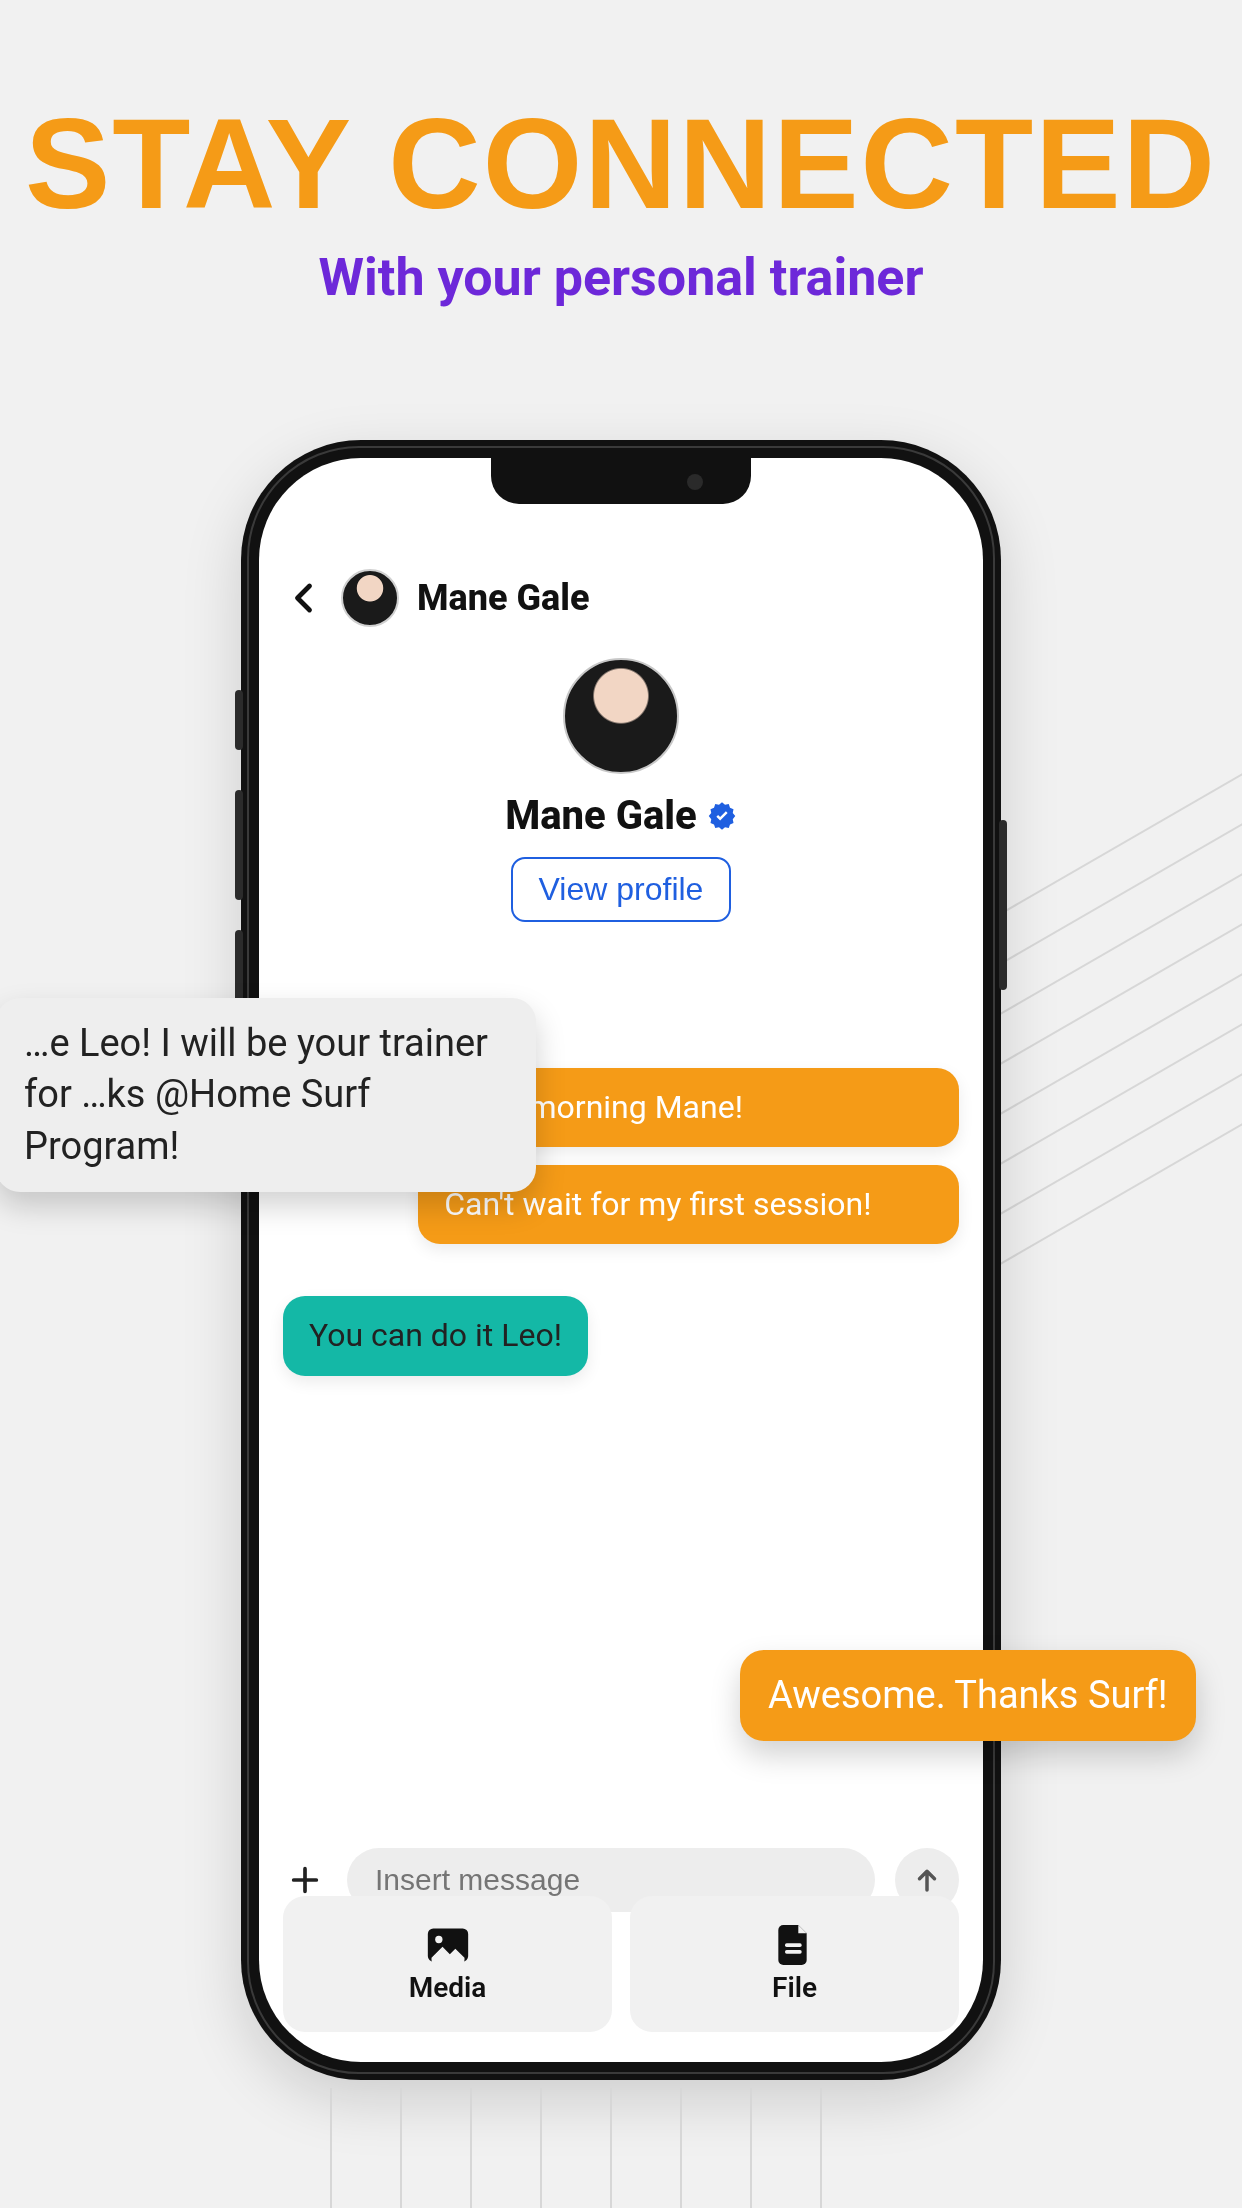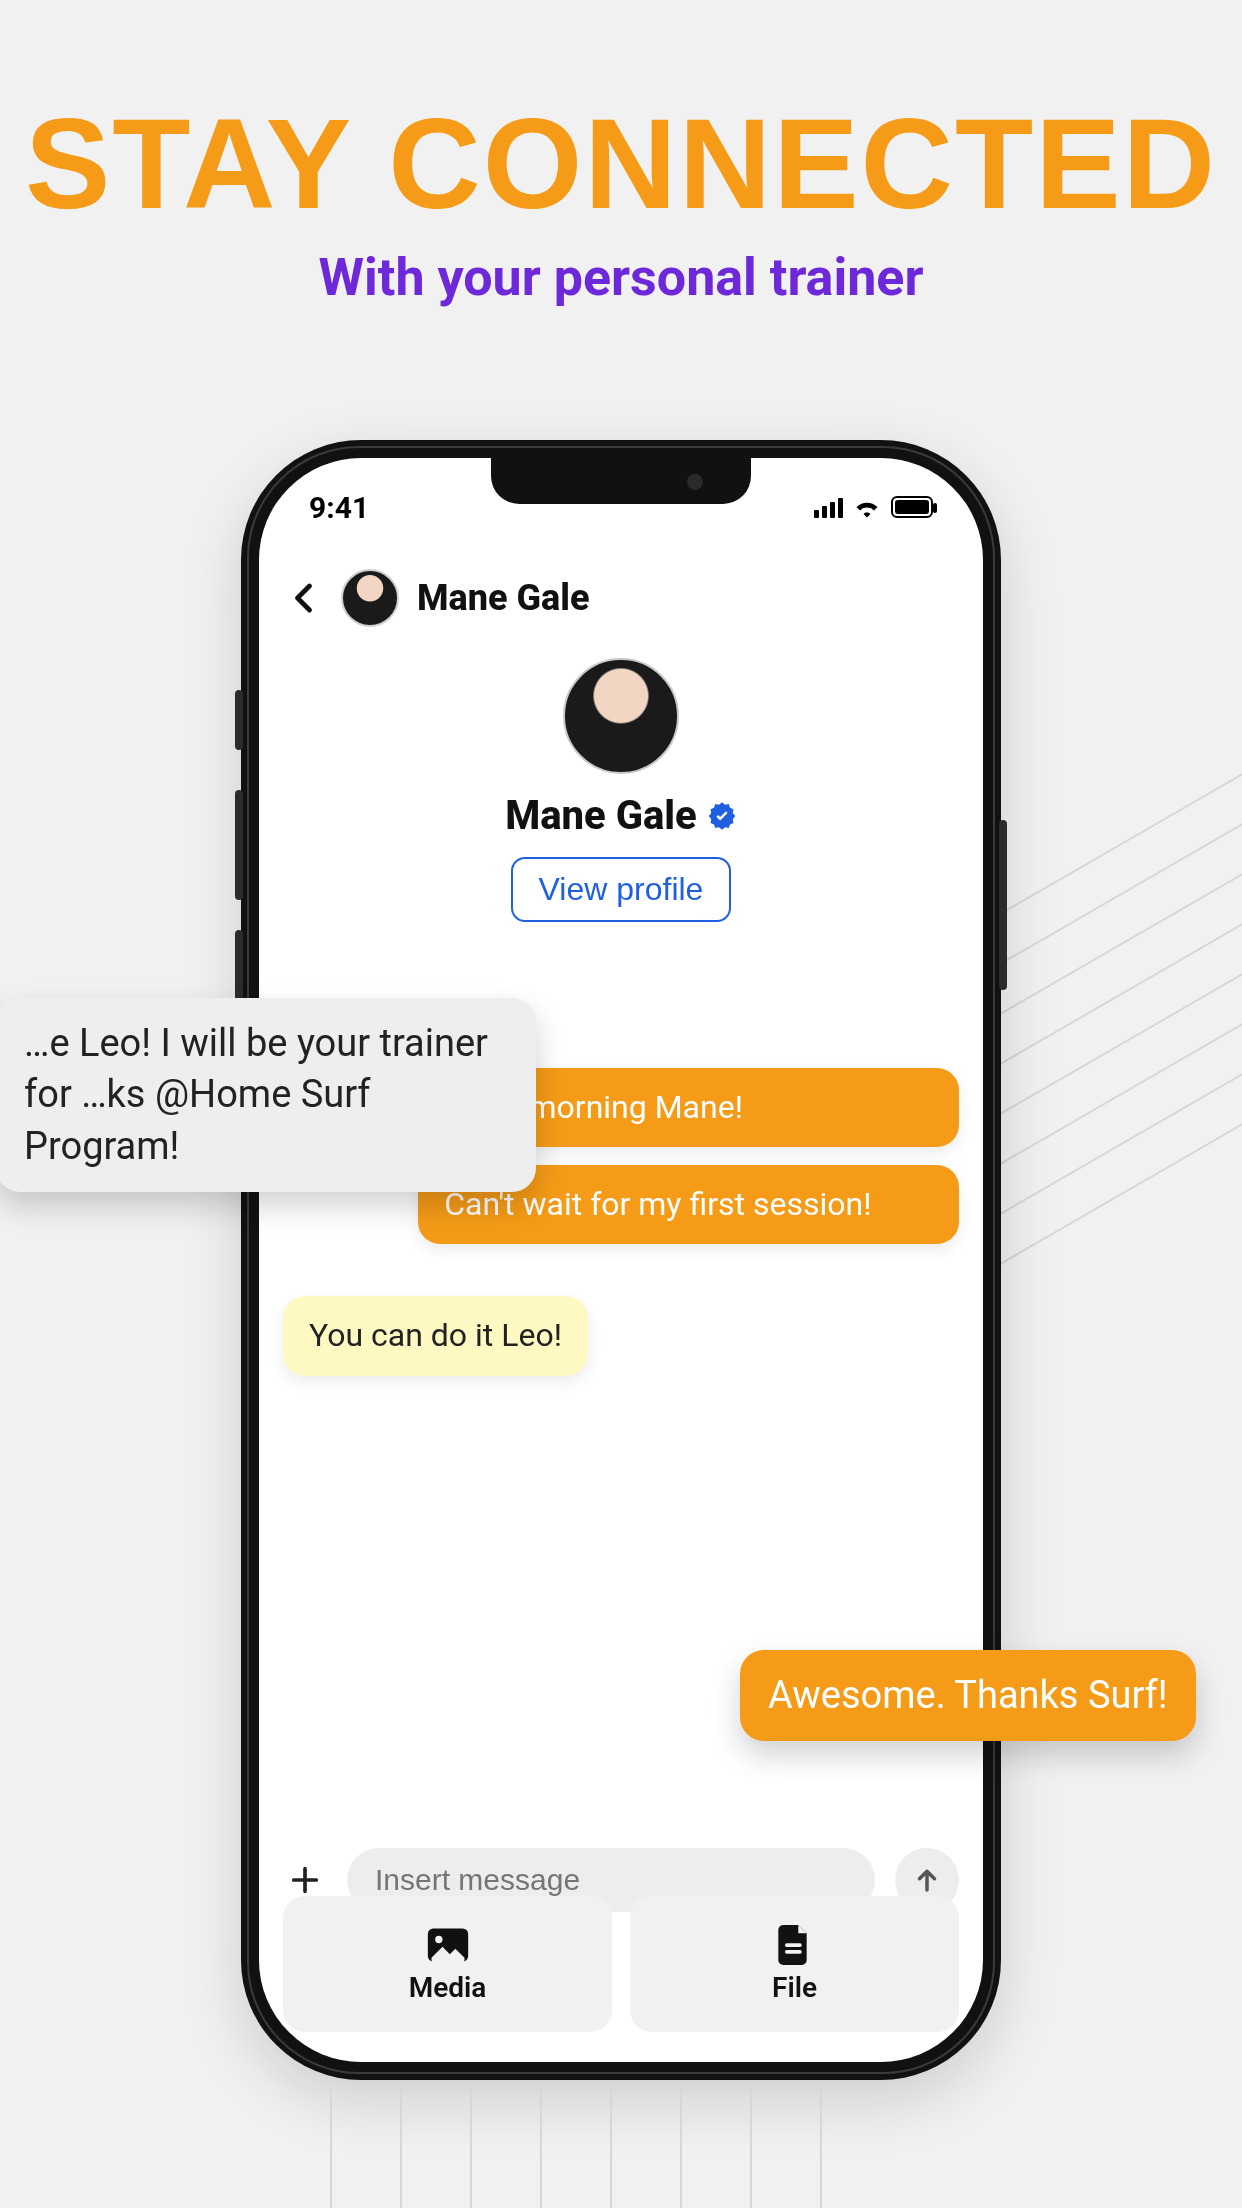--- a/index.html
+++ b/index.html
@@ -192,21 +192,21 @@
   .msgs { position:absolute; top:500px; left:0; right:0; bottom:260px; padding:0 24px;}
   .bubble {
     padding: 18px 26px;
     border-radius: 22px;
     font-size: 32px;
     line-height: 1.35;
     margin-bottom: 18px;
     max-width: 80%;
     box-shadow: 0 6px 16px rgba(0,0,0,.08);
   }
-  .bubble.in { background:#fef9c3; color:#222; }
+  .bubble.in { background:#14b8a6; color:#222; }
   .bubble.out { background:#f59b17; color:#fff; margin-left:auto; }
   .bubble.wide-in { max-width: 66%; }
 
   
   .float-bubble {
     position: absolute;
     z-index: 4;
     padding: 20px 28px;
     border-radius: 24px;
     font-size: 38px;
@@ -268,37 +268,20 @@
 
 <div class="phone">
   <div class="side-btn side-left1"></div>
   <div class="side-btn side-left2"></div>
   <div class="side-btn side-left3"></div>
   <div class="side-btn side-right"></div>
 
   <div class="screen">
     <div class="notch"></div>
 
-    <div class="statusbar">
-      <span>9:41</span>
-      <div class="status-right">
-        <div class="sig-bars">
-            <span></span>
-            <span></span>
-            <span></span>
-            <span></span>
-          </div>
-        <svg width="28" height="22" viewBox="0 0 24 18">
-            <path fill="#000" d="M12 18l-3-3c1.7-1.7 4.3-1.7 6 0l-3 3zm-6-6l-3-3c5-5 13-5 18 0l-3 3c-3.3-3.3-8.7-3.3-12 0z"></path>
-          </svg>
-        <div class="battery">
-            <div class="fill"></div>
-          </div>
-      </div>
-    </div>
 
     <div class="chat-header">
       <svg class="back-chevron" viewBox="0 0 24 24">
           <path d="M15 4l-8 8 8 8" stroke="#111" stroke-width="3.2" fill="none" stroke-linecap="round" stroke-linejoin="round"></path>
         </svg>
       <div class="avatar-sm"></div>
       <div class="chat-name">Mane Gale</div>
     </div>
 
     <div class="profile-block">

